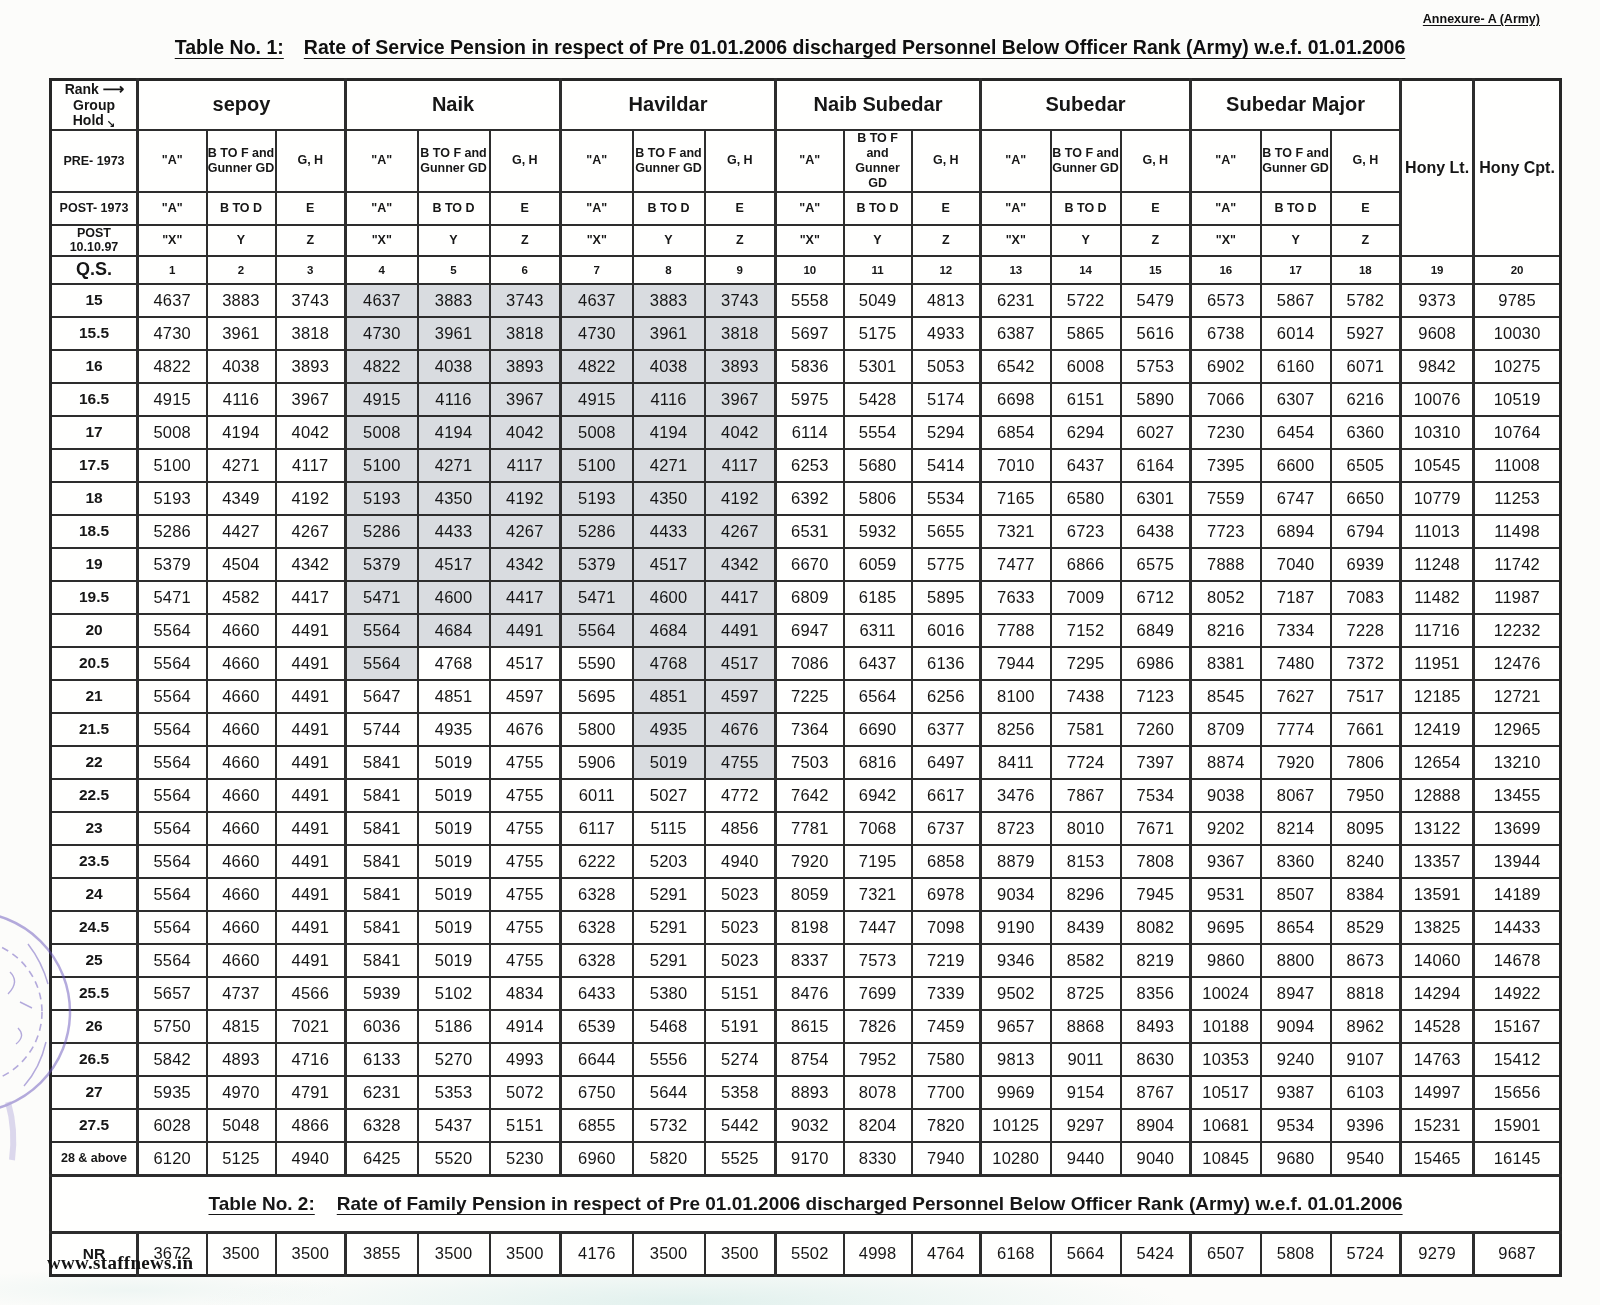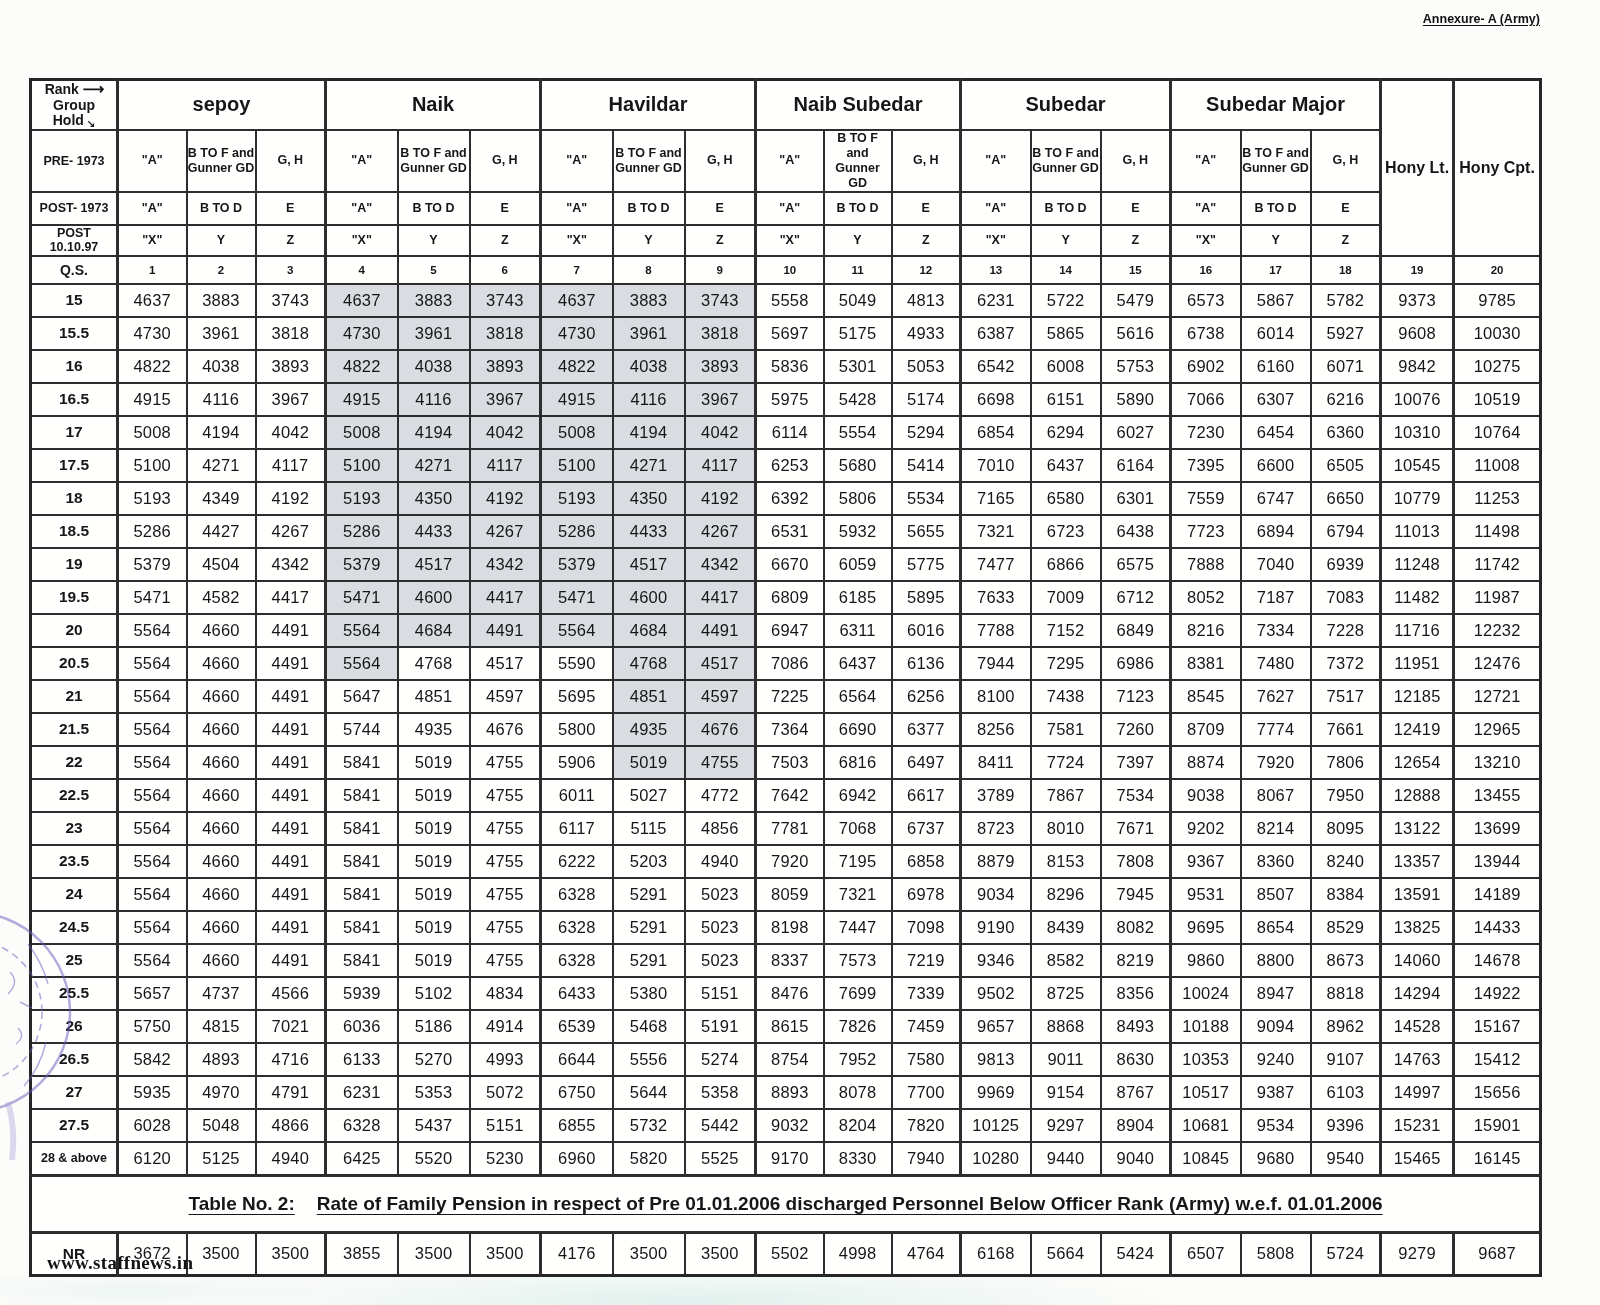--- a/index.html
+++ b/index.html
@@ -8,39 +8,39 @@
         background:
           radial-gradient(700px 60px at 42% 1302px, rgba(130,200,192,0.22), transparent 70%),
           radial-gradient(300px 30px at 8% 1290px, rgba(160,210,205,0.15), transparent 70%),
           #fcfcfa; padding-left: 40px;}
   .annexure{position:absolute;top:12px;right:100px;font-size:12.5px;font-weight:bold;
             color:#111;text-decoration:underline;text-underline-offset:2px;}
   .title1{position:absolute;top:36px;left:35px;width:1510px;text-align:center;
           font-size:19.5px;font-weight:bold;color:#0f0f0f;white-space:nowrap;}
   .title1 .tlabel{text-decoration:underline;text-underline-offset:4px;margin-right:20px;}
   .title1 .ttext{text-decoration:underline;text-underline-offset:4px;}
-  table.ptable{position:absolute;left:29px;top:78px;width:1510px;border-collapse:collapse;
+  table.ptable{position:absolute;left:49px;top:78px;width:1510px;border-collapse:collapse;
           table-layout:fixed;background:#fffffe;border:3px solid #262626;}
   .ptable th,.ptable td{border:2px solid #2d2d2d;text-align:center;vertical-align:middle;
           padding:0;overflow:hidden;color:#161616;font-family:"Liberation Sans",sans-serif;}
   .gl{border-left-width:3px !important;}
   .hrowA th{height:32px;}
   .hrowB th{height:44px;margin-top:16px;}
   .hrowC th{height:31px;}
   .hrowD th{height:29px;}
   .hrowE th{height:26px;}
   .drow th,.drow td{height:31px;}
   .corner{font-size:14px;font-weight:bold;line-height:1.1;}
   .corner .arr{font-size:15px;margin-left:4px;letter-spacing:-1px;}
   .corner .arr2{font-size:10px;margin-left:3px;vertical-align:-2px;}
   .grp{font-size:20px;font-weight:bold;}
   .hony{font-size:16px;font-weight:bold;}
   .lbl{font-size:12.5px;font-weight:bold;}
   .sub{font-size:12.5px;font-weight:bold;line-height:1.2;padding:0 2px;}
-  .qslbl{font-size:14px;}
+  .qslbl{font-size:18px;}
   .qsn{font-size:11.5px;font-weight:bold;}
   .rowlabel{font-size:15.5px;font-weight:bold;}
   .rowlabel.small{font-size:12.5px;}
   .val{font-size:16.5px;font-weight:400;letter-spacing:0.2px;}
   .sh{background:#d9dce0;}
   .titleband td{height:54px;border-top-width:3px;border-bottom-width:3px;
       font-size:19px;font-weight:bold;white-space:nowrap;}
   .titleband .tlabel{text-decoration:underline;text-underline-offset:4px;margin-right:22px;}
   .titleband .ttext{text-decoration:underline;text-underline-offset:4px;}
   .nrrow th,.nrrow td{height:40px;margin-left:20px;}
@@ -48,20 +48,23 @@
       font-weight:bold;font-size:19px;color:#131313;letter-spacing:0.3px;}
   .stamp{position:absolute;left:-140px;top:852px;opacity:0.5;pointer-events:none;}
 </style>
 </head>
 <body>
 
 <div class="page">
 
   <div class="annexure">Annexure- A (Army)</div>
 
+  <div class="title1">
+    <span class="tlabel">Table No. 1:</span><span class="ttext">Rate of Service Pension in respect of Pre 01.01.2006 discharged Personnel Below Officer Rank (Army) w.e.f. 01.01.2006</span>
+  </div>
 
   <table class="ptable">
       <colgroup>
         <col style="width: 87px;">
         <col style="width: 69px;">
         <col style="width: 69px;">
         <col style="width: 70px;">
         <col style="width: 72px;">
         <col style="width: 72px;">
         <col style="width: 71px;">
@@ -533,21 +536,21 @@
           <td class="val">4491</td>
           <td class="val gl">5841</td>
           <td class="val">5019</td>
           <td class="val">4755</td>
           <td class="val gl">6011</td>
           <td class="val">5027</td>
           <td class="val">4772</td>
           <td class="val gl">7642</td>
           <td class="val">6942</td>
           <td class="val">6617</td>
-          <td class="val gl">3789</td>
+          <td class="val gl">3476</td>
           <td class="val">7867</td>
           <td class="val">7534</td>
           <td class="val gl">9038</td>
           <td class="val">8067</td>
           <td class="val">7950</td>
           <td class="val gl">12888</td>
           <td class="val gl">13455</td>
         </tr>
         <tr class="drow">
           <th class="rowlabel">23</th>

